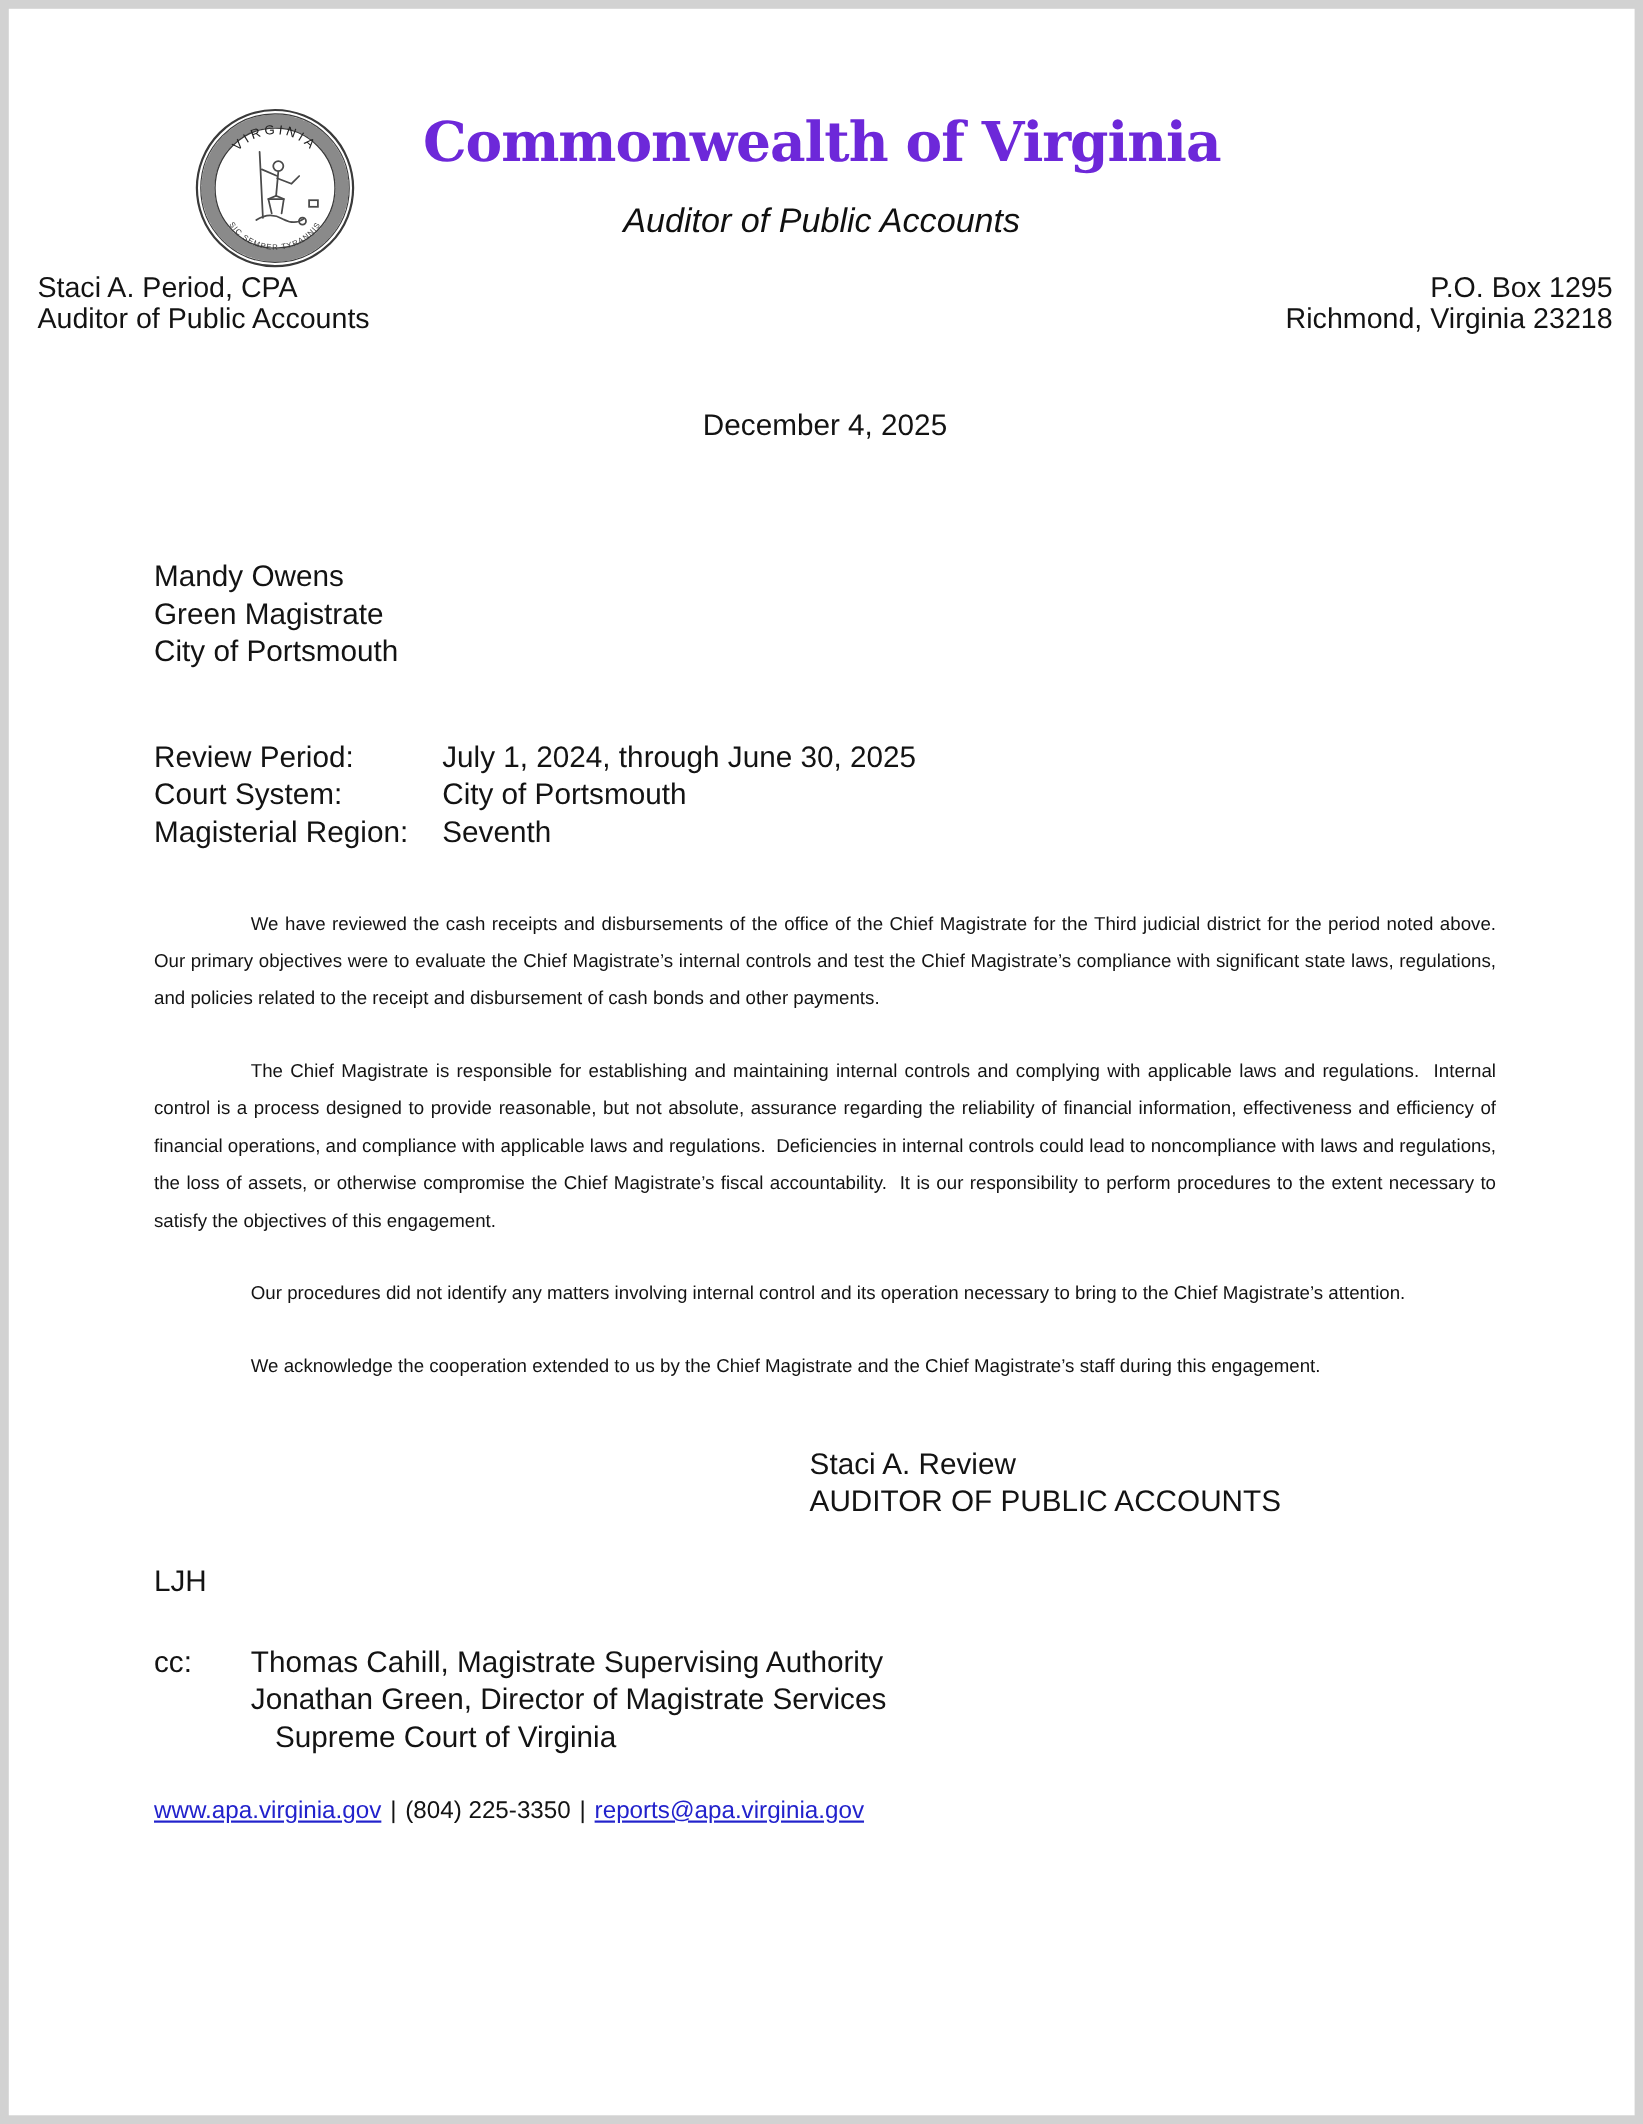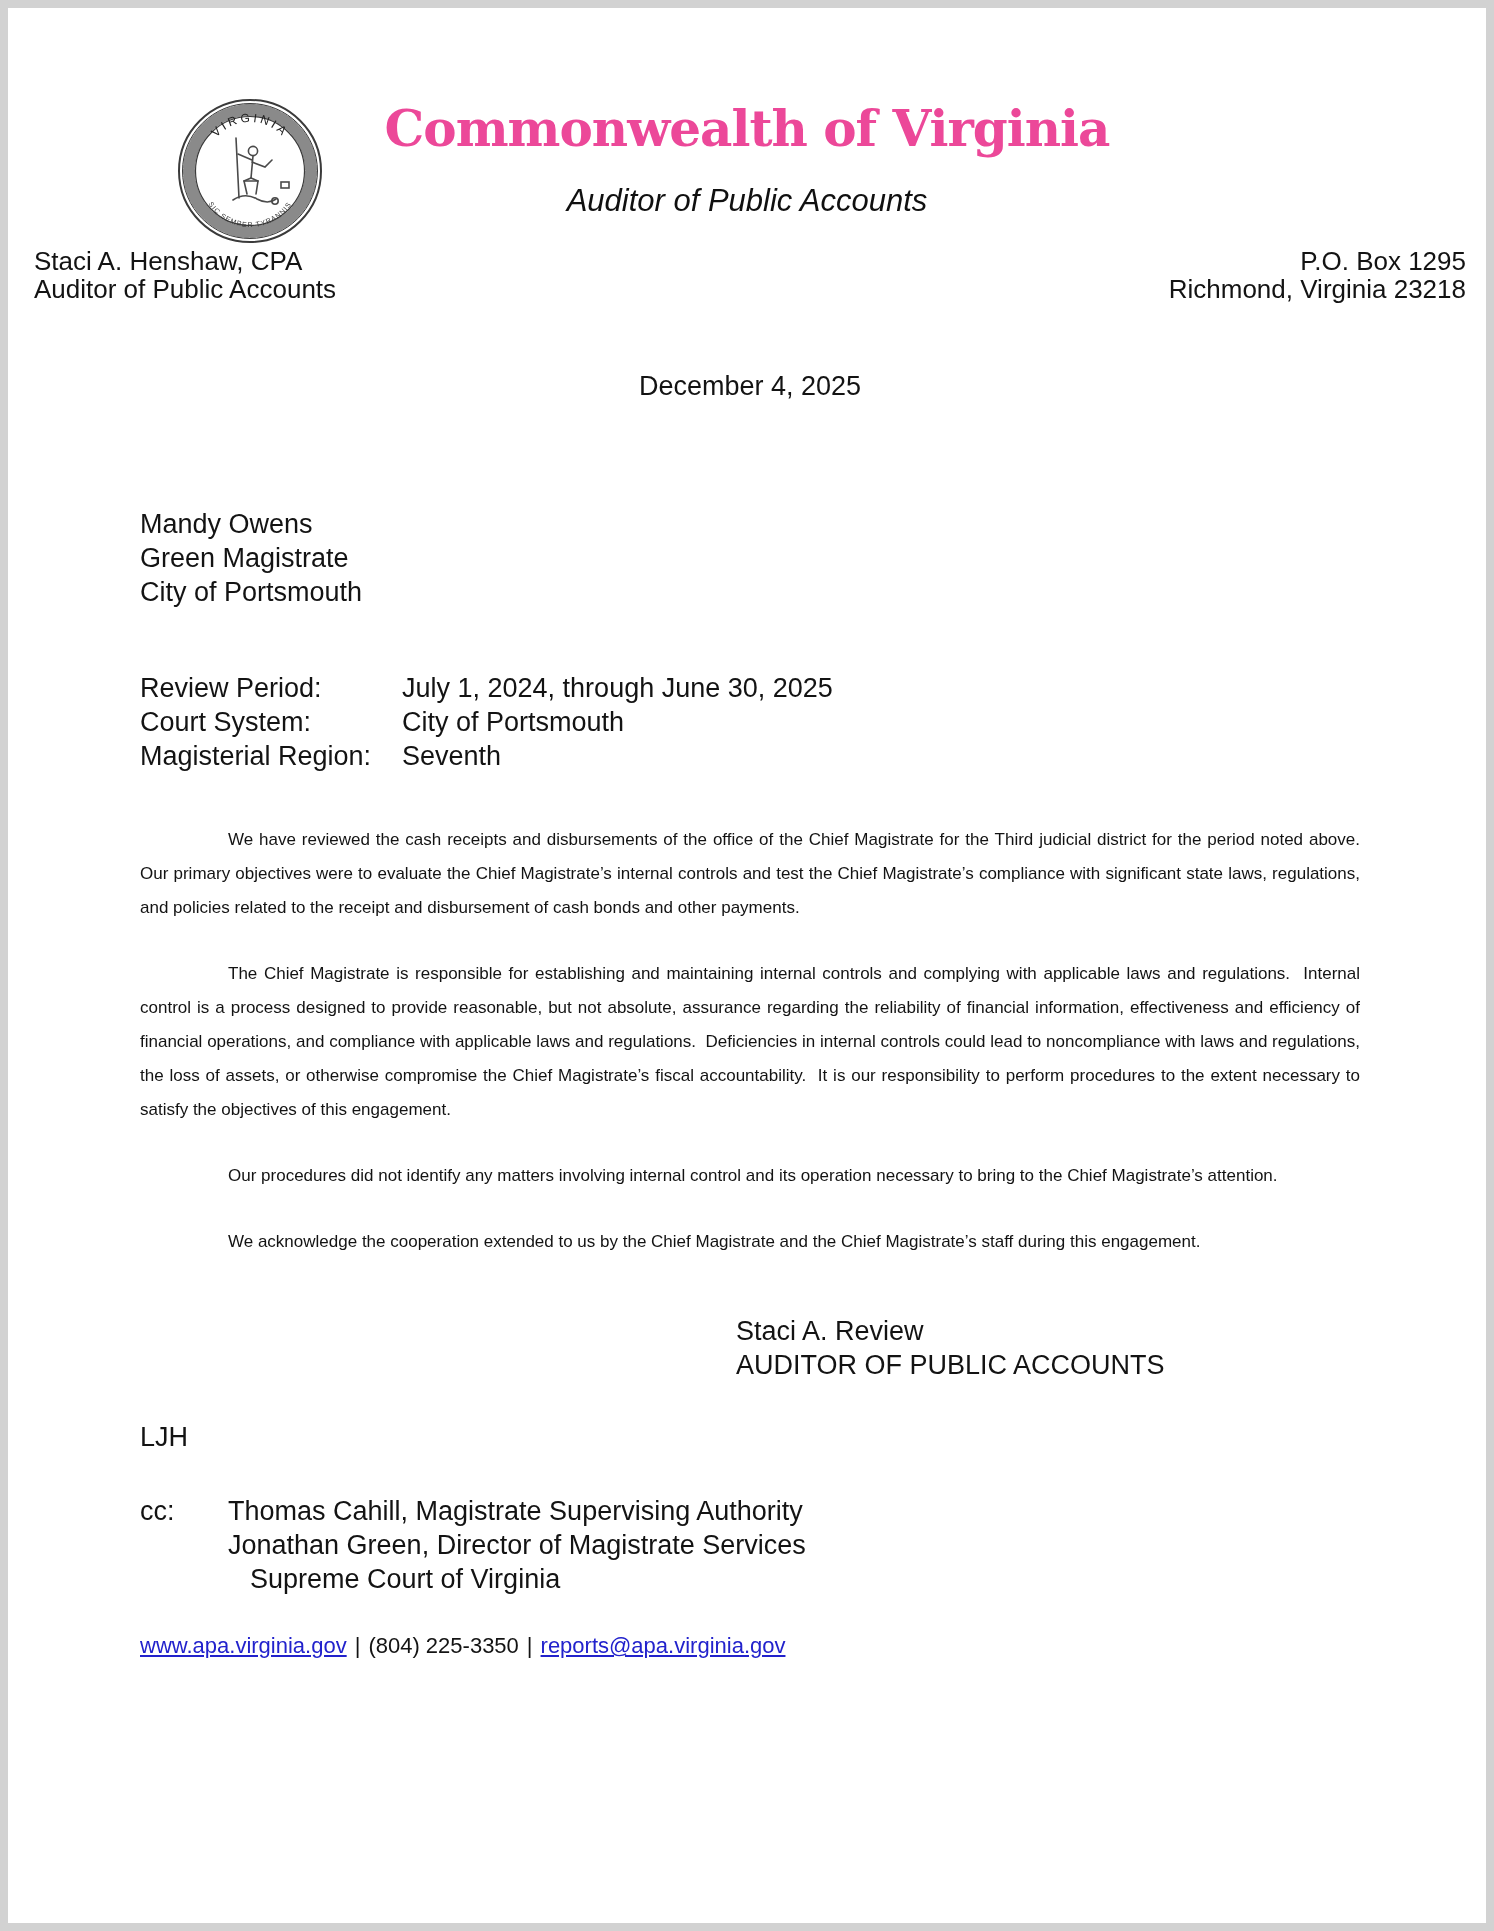--- a/index.html
+++ b/index.html
@@ -19,21 +19,21 @@
   
   .seal-wrap { position: absolute; left: 167px; top: 88px; width: 150px; height: 150px; }
   .org-title {
     padding-top: 88px;
     text-align: center;
     font-family: "DejaVu Serif", serif;
     font-weight: 700;
     font-size: 50px;
     line-height: 1.3;
     letter-spacing: -1px;
-    color: #ec4899;
+    color: #6d28d9;
   }
   .org-subtitle {
     margin-top: 20px;
     text-align: center;
     font-style: italic;
     font-size: 31px;
     line-height: 40px;
     color: #101010;
   }
   .info-row {
@@ -111,21 +111,21 @@
         <rect x="106" y="86" width="8" height="6"></rect>
       </g>
     </svg>
   </div>
 
   <div class="header">
     <div class="org-title">Commonwealth of Virginia</div>
     <div class="org-subtitle">Auditor of Public Accounts</div>
     <div class="info-row">
       <div class="info-left">
-        <div>Staci A. Henshaw, CPA</div>
+        <div>Staci A. Period, CPA</div>
         <div>Auditor of Public Accounts</div>
       </div>
       <div class="info-right">
         <div>P.O. Box 1295</div>
         <div>Richmond, Virginia 23218</div>
       </div>
     </div>
   </div>
 
   <div class="content">

